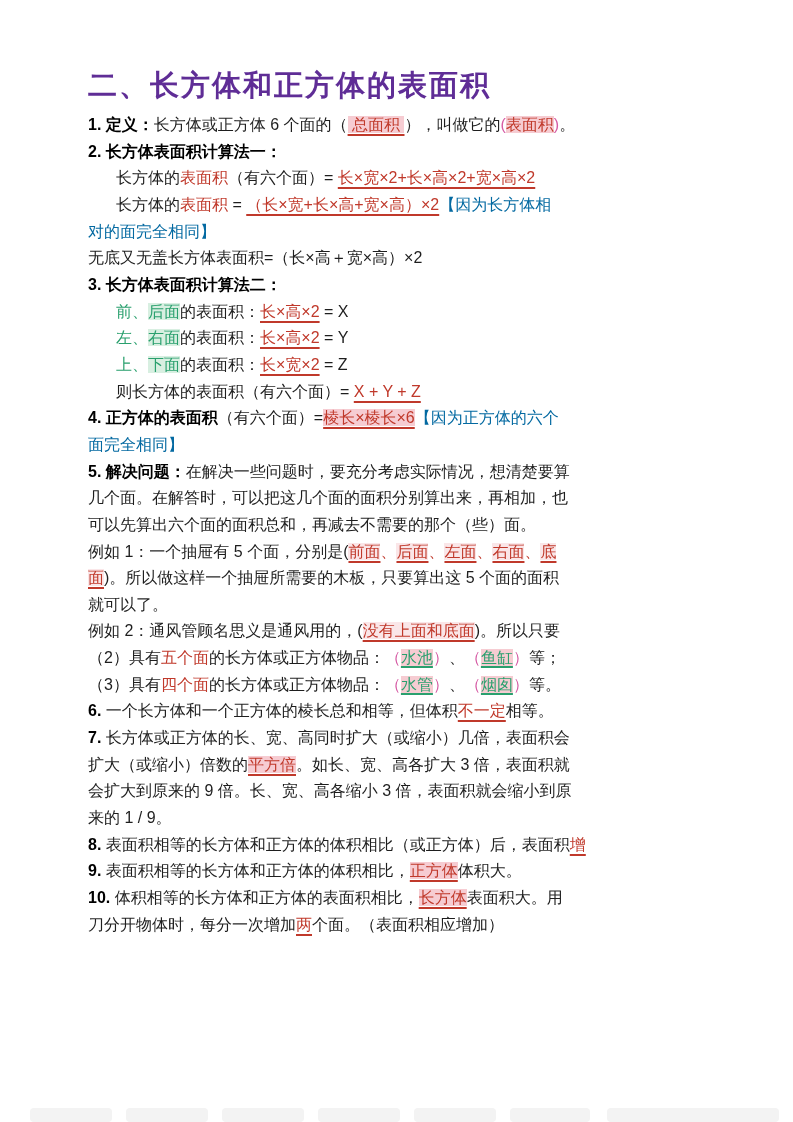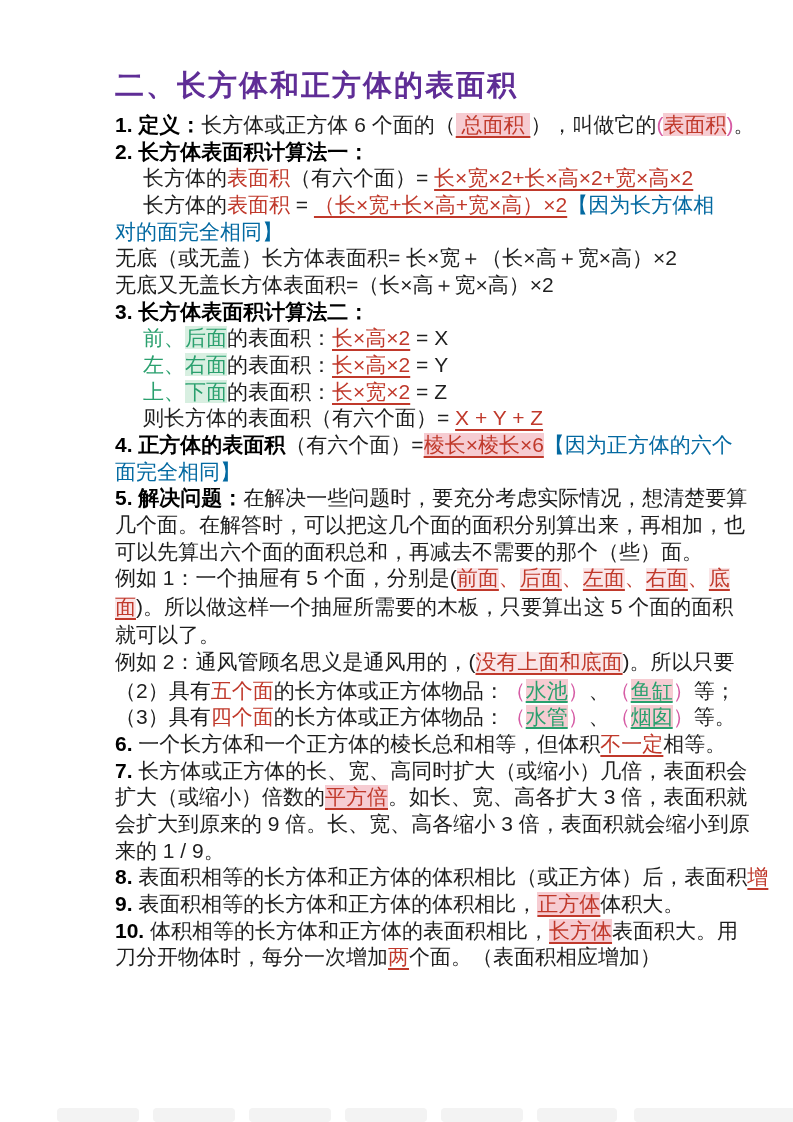--- a/index.html
+++ b/index.html
@@ -1,37 +1,37 @@
 <!DOCTYPE html>
 <html><head>
 <meta charset="utf-8">
 <style>
   html,body{margin:0;padding:0;}
   body{
     width:793px;height:1122px;background:#ffffff;overflow:hidden;position:relative;
     font-family:"Liberation Sans","DejaVu Sans",sans-serif;
   }
-  .page{position:absolute;inset:0;background:#ffffff;margin-left:27px;}
+  .page{position:absolute;inset:0;background:#ffffff;}
   .title{
     position:absolute;left:88px;top:66px;margin:0;
     font-size:29px;font-weight:700;color:#5f2d96;letter-spacing:2px;
   }
   .doc{
     position:absolute;left:88px;top:112px;width:640px;
-    font-size:21px;line-height:26.65px;color:#1e1e1e;
+    font-size:16px;line-height:26.65px;color:#1e1e1e;
   }
   .line{white-space:nowrap;}
   .line.indent{padding-left:28px;}
   
   .s-n  {color:#1e1e1e;}
   .s-b  {color:#000000;font-weight:700;}
   .s-pu {color:#0369a1;}
   .s-r  {color:#c0392b;}
   .s-ru {color:#c0392b;text-decoration:underline;text-decoration-thickness:2px;text-underline-offset:4px;}
-  .s-rul{color:#c0392b;text-decoration:underline;text-decoration-thickness:2px;text-underline-offset:4px;background:#fae6e8;font-family:Liberation Mono, monospace;}
+  .s-rul{color:#c0392b;text-decoration:underline;text-decoration-thickness:2px;text-underline-offset:4px;background:#fae6e8;}
   .s-ruh{color:#c0392b;text-decoration:underline;text-decoration-thickness:2px;text-underline-offset:4px;background:#f6ccd2;}
   .s-rh {color:#c0392b;background:#f6ccd2;}
   .s-g  {color:#2aa06e;}
   .s-gh {color:#2aa06e;background:#d8efe1;}
   .s-guh{color:#2aa06e;text-decoration:underline;text-decoration-thickness:2px;text-underline-offset:3px;background:#f6ccd2;}
   .s-m  {color:#d65ca5;}
   
   .pv{position:absolute;top:1108px;height:14px;background:#f3f3f3;border-radius:4px;}
   .pv1{left:30px;width:82px;}  .pv2{left:126px;width:82px;}
   .pv3{left:222px;width:82px;} .pv4{left:318px;width:82px;}
@@ -42,21 +42,20 @@
 <body>
 
 <div class="page">
   <h1 class="title">二、长方体和正方体的表面积</h1>
   <div class="doc">
       <div class="line"><span class="s-b">1. 定义：</span><span class="s-n">长方体或正方体 6 个面的（</span><span class="s-ruh"> 总面积 </span><span class="s-n">），叫做它的</span><span class="s-m">(</span><span class="s-rh">表面积</span><span class="s-m">)</span><span class="s-n">。</span></div>
       <div class="line"><span class="s-b">2. 长方体表面积计算法一：</span></div>
       <div class="line indent"><span class="s-n">长方体的</span><span class="s-r">表面积</span><span class="s-n">（有六个面）= </span><span class="s-ru">长×宽×2+长×高×2+宽×高×2</span></div>
       <div class="line indent"><span class="s-n">长方体的</span><span class="s-r">表面积</span><span class="s-n"> = </span><span class="s-ru">（长×宽+长×高+宽×高）×2</span><span class="s-pu">【因为长方体相</span></div>
       <div class="line"><span class="s-pu">对的面完全相同】</span></div>
-      <div class="line"><span class="s-n">无底（或无盖）长方体表面积= 长×宽＋（长×高＋宽×高）×2</span></div>
       <div class="line"><span class="s-n">无底又无盖长方体表面积=（长×高＋宽×高）×2</span></div>
       <div class="line"><span class="s-b">3. 长方体表面积计算法二：</span></div>
       <div class="line indent"><span class="s-g">前、</span><span class="s-gh">后面</span><span class="s-n">的表面积：</span><span class="s-ru">长×高×2</span><span class="s-n"> = X</span></div>
       <div class="line indent"><span class="s-g">左、</span><span class="s-gh">右面</span><span class="s-n">的表面积：</span><span class="s-ru">长×高×2</span><span class="s-n"> = Y</span></div>
       <div class="line indent"><span class="s-g">上、</span><span class="s-gh">下面</span><span class="s-n">的表面积：</span><span class="s-ru">长×宽×2</span><span class="s-n"> = Z</span></div>
       <div class="line indent"><span class="s-n">则长方体的表面积（有六个面）= </span><span class="s-ru">X + Y + Z</span></div>
       <div class="line"><span class="s-b">4. 正方体的表面积</span><span class="s-n">（有六个面）=</span><span class="s-ruh">棱长×棱长×6</span><span class="s-pu">【因为正方体的六个</span></div>
       <div class="line"><span class="s-pu">面完全相同】</span></div>
       <div class="line"><span class="s-b">5. 解决问题：</span><span class="s-n">在解决一些问题时，要充分考虑实际情况，想清楚要算</span></div>
       <div class="line"><span class="s-n">几个面。在解答时，可以把这几个面的面积分别算出来，再相加，也</span></div>

